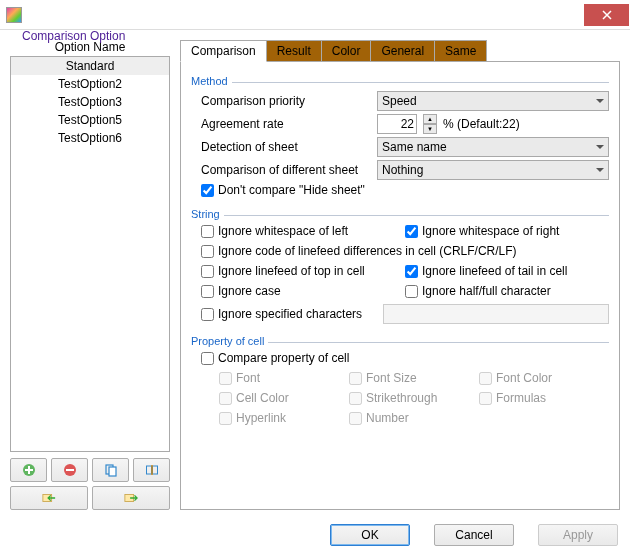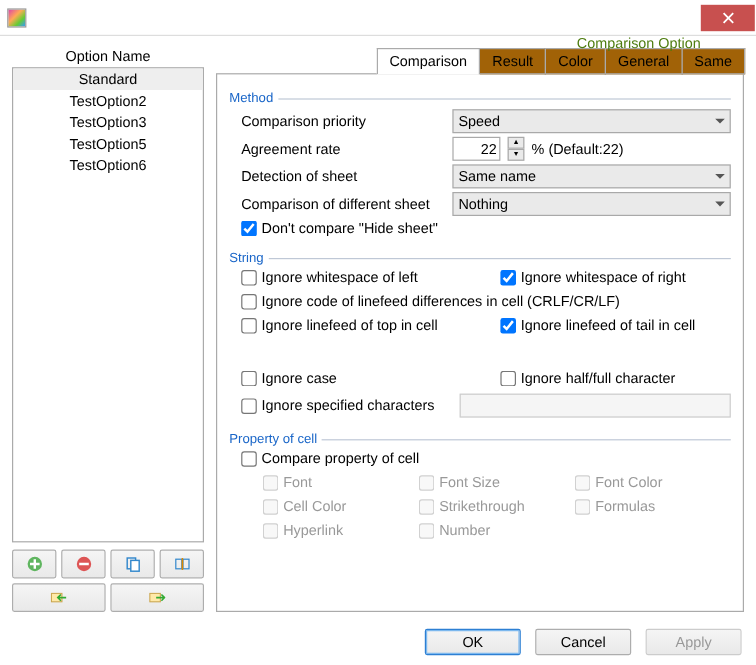--- a/index.html
+++ b/index.html
@@ -1,55 +1,55 @@
 <!DOCTYPE html>
 <html><head>
 <meta charset="utf-8">
 <style>
 * { box-sizing: border-box; font-family: "Segoe UI", Tahoma, sans-serif; font-size: 12px; }
 body { margin: 0; padding: 0; background: #fff; width: 630px; height: 554px; overflow: hidden; }
 .titlebar { height: 30px; background: #fff; border-bottom: 1px solid #ddd; display: flex; align-items: center; position: relative; }
 .titlebar .sysicon { width: 16px; height: 16px; margin-left: 6px; background: linear-gradient(135deg,#d4a,#fa5 40%,#6c3 70%,#39f); border: 1px solid #999; }
-.titlebar .title { flex: 1; text-align: right; font-size: 12px; color: #4d7c0f; margin-top: 42px; }
+.titlebar .title { flex: 1; text-align: left; font-size: 12px; color: #4c1d95; margin-top: 42px; }
 .titlebar .closebtn { width: 45px; height: 22px; background: #c8504f; color: #fff; display: flex; align-items: center; justify-content: center; font-size: 11px; margin-right: 1px; cursor: pointer; }
 .titlebar .closebtn svg { width: 10px; height: 10px; }
 .content { display: flex; padding: 10px; gap: 10px; height: 490px; }
 .leftpane { width: 160px; display: flex; flex-direction: column; text-align: center; }
 .leftpane-label { margin-bottom: 2px; color: #000; }
 .optionlist { flex: 1; border: 1px solid #aaa; background: #fff; overflow: auto; }
 .optionlist .item { padding: 2px 0; cursor: pointer; }
 .optionlist .item.selected { background: #eee; }
 .leftbuttons { margin-top: 6px; display: grid; grid-template-columns: 1fr 1fr 1fr 1fr; gap: 4px; }
 .leftbuttons .row2 { grid-column: span 2; }
 .btn { height: 24px; border: 1px solid #adadad; background: linear-gradient(#f5f5f5,#e9e9e9); display: flex; align-items: center; justify-content: center; cursor: pointer; border-radius: 2px; }
 .btn svg { width: 14px; height: 14px; }
 .rightpane { flex: 1; display: flex; flex-direction: column; }
-.tabs { display: flex; justify-content: flex-end; }
+.tabs { display: flex; }
 .tab { padding: 3px 10px; border: 1px solid #aaa; border-bottom: none; margin-right: -1px; background: #a16207; cursor: pointer; }
 .tab.active { background: #fff; position: relative; z-index: 2; border-bottom: 1px solid #fff; }
 .tabcontent { border: 1px solid #aaa; padding: 8px 10px 10px 10px; flex: 1; margin-top: -1px; position: relative; overflow: auto; }
 .group { position: relative; margin-bottom: 6px; padding-top: 4px; }
 .group .glabel { color: #1a66c8; font-size: 11px; position: relative; background: #fff; padding-right: 4px; }
 .group .gline { border-top: 1px solid #bfc8d6; position: absolute; left: 0; right: 0; top: 12px; z-index: -1; }
 .row { display: flex; align-items: center; margin: 3px 0 3px 10px; gap: 6px; }
 .row label.txt { width: 170px; }
 .select { flex: 1; height: 20px; border: 1px solid #a9a9a9; background: #eaeaea; padding: 0 4px; display: flex; align-items: center; justify-content: space-between; cursor: pointer; }
 .select .caret { width: 0; height: 0; border-left: 4px solid transparent; border-right: 4px solid transparent; border-top: 4px solid #555; }
 .spin { width: 40px; height: 20px; border: 1px solid #a9a9a9; text-align: right; padding: 0 2px; }
 .spinbtns { display: flex; flex-direction: column; }
 .spinbtns div { width: 14px; height: 10px; border: 1px solid #a9a9a9; background: #eaeaea; font-size: 6px; display:flex;align-items:center;justify-content:center;cursor:pointer; }
 .chk { display: flex; align-items: center; gap: 4px; margin: 3px 0 3px 10px; }
 .chk input { width: 13px; height: 13px; margin: 0; }
 .chk.disabled { color: #999; }
-.chkgrid { display: grid; grid-template-columns: 1fr 1fr; margin-left: 10px; gap: 24px; }
+.chkgrid { display: grid; grid-template-columns: 1fr 1fr; margin-left: 10px; }
 .chkgrid .chk { margin-left: 0; }
 .proplist { display: grid; grid-template-columns: 1fr 1fr 1fr; margin-left: 28px; }
 .proplist .chk { margin-left: 0; }
 .txtinput { flex:1; height: 20px; border: 1px solid #ccc; background: #f5f5f5; }
-.dlgbuttons { display: flex; justify-content: flex-end; gap: 12px; padding: 4px 12px 8px 0; }
+.dlgbuttons { display: flex; justify-content: flex-end; gap: 24px; padding: 4px 12px 8px 0; }
 .dlgbuttons .dbtn { width: 80px; height: 22px; border: 1px solid #adadad; background: linear-gradient(#f5f5f5,#e9e9e9); display: flex; align-items: center; justify-content: center; cursor: pointer; border-radius: 2px; }
 .dlgbuttons .dbtn.default { border: 1px solid #2d7fd3; box-shadow: 0 0 0 1px #7cb8ee inset; }
 .dlgbuttons .dbtn.disabled { color: #999; border-color: #ccc; cursor: default; }
 </style>
 </head>
 <body>
 
 <div class="titlebar">
   <div class="sysicon"></div>
   <div class="title">Comparison Option</div>

